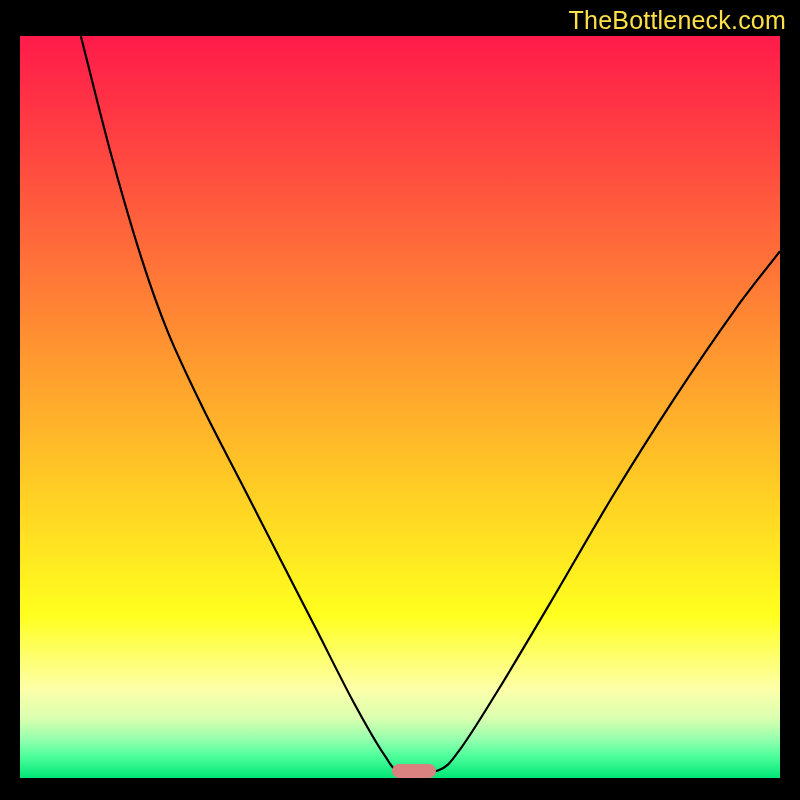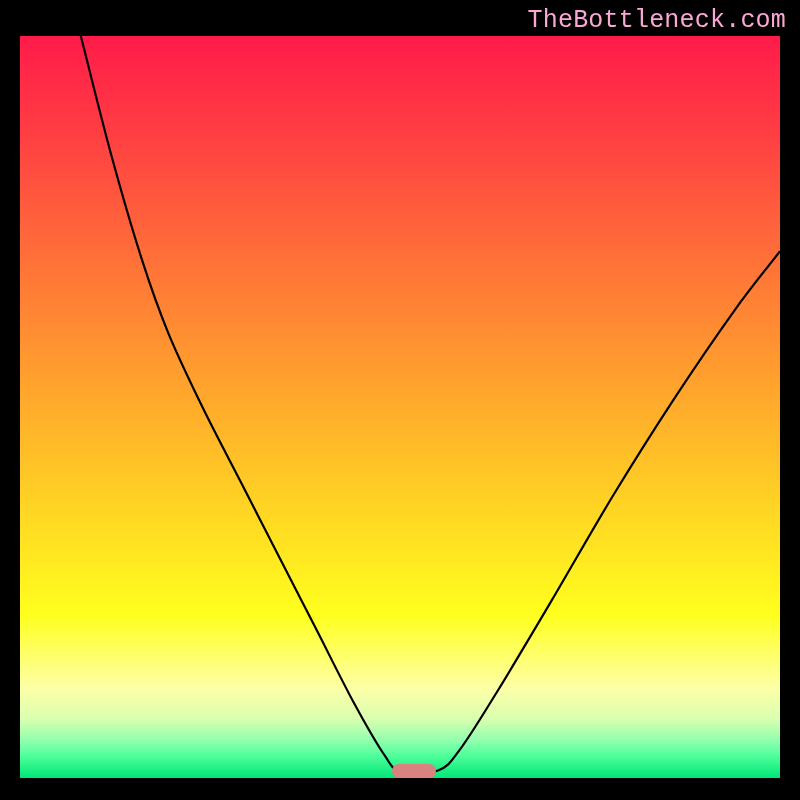--- a/index.html
+++ b/index.html
@@ -14,26 +14,25 @@
   .frame {
     position: relative;
     width: 800px;
     height: 800px;
     background: #000;
   }
   .watermark {
     position: absolute;
     top: 6px;
     right: 14px;
-    color: #f9a8d4;
+    color: #fde047;
     font-size: 25px;
     font-weight: 500;
     letter-spacing: 0.2px;
     z-index: 5;
-    font-family: Liberation Mono, monospace;
   }
   .plot {
     position: absolute;
     left: 20px;
     top: 36px;
     width: 760px;
     height: 742px;
     overflow: hidden;
   }
   .gradient-bg {

